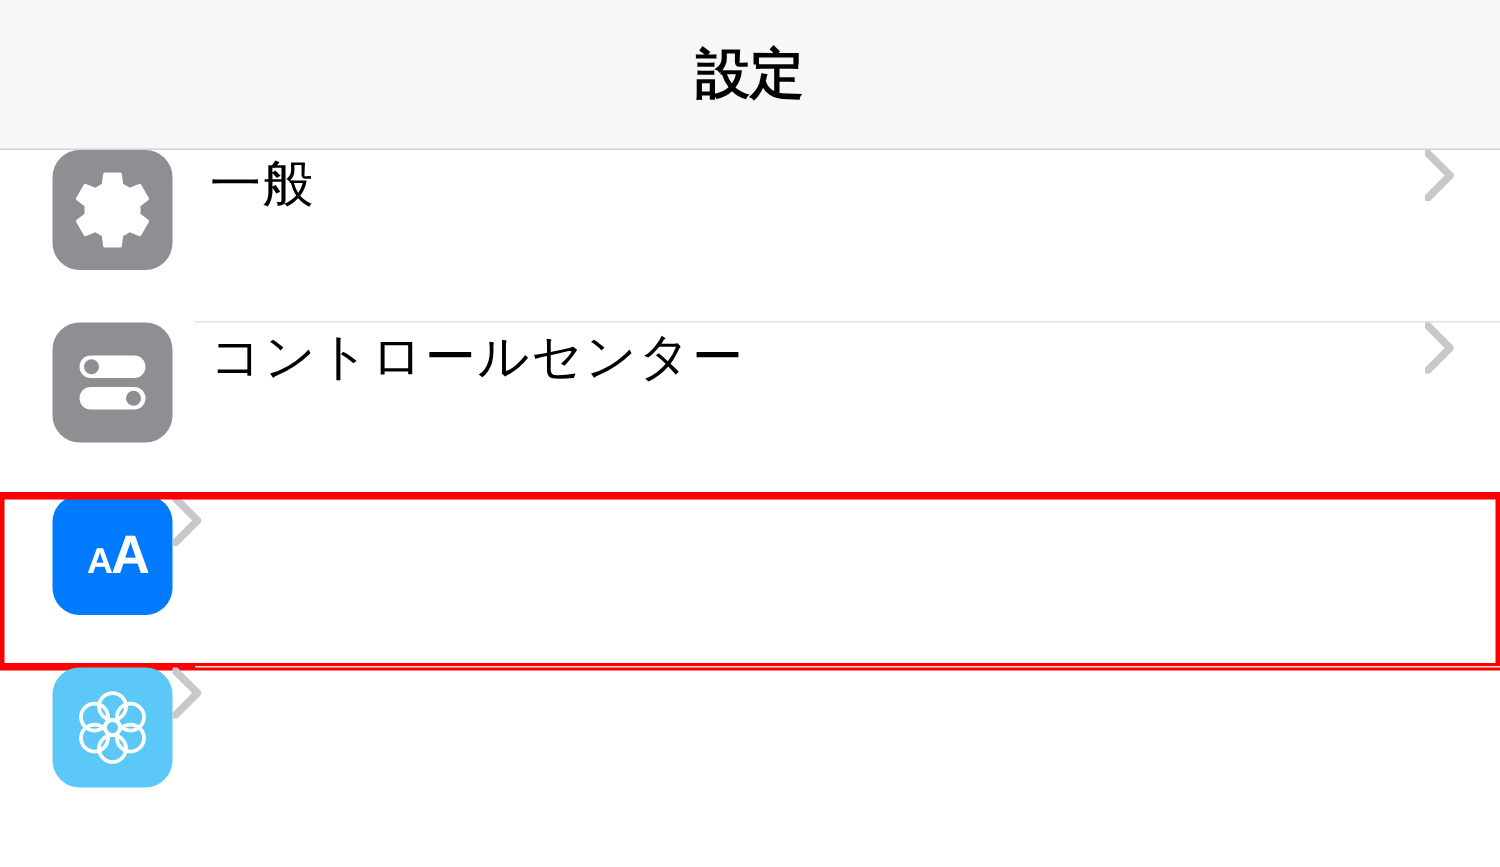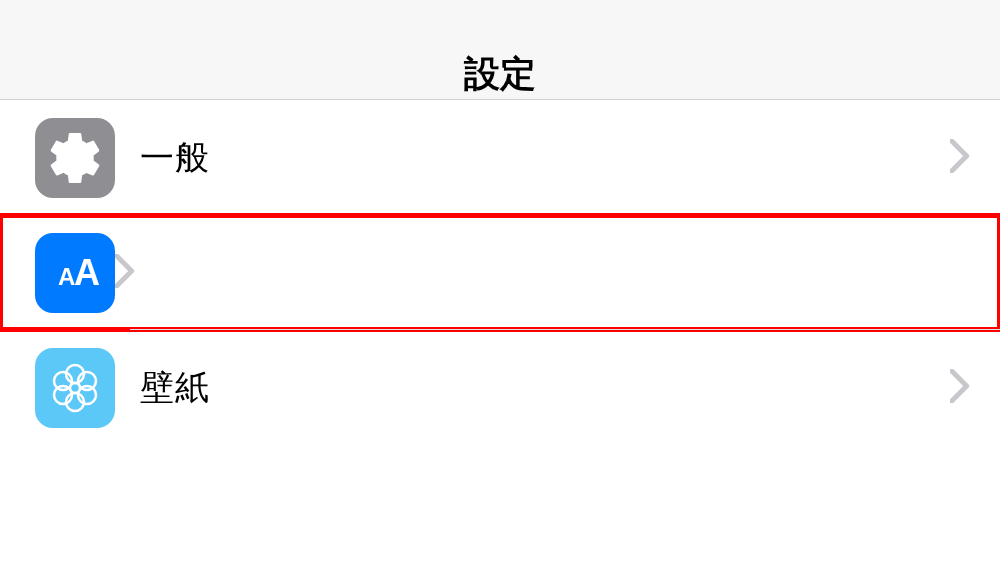--- a/index.html
+++ b/index.html
@@ -11,35 +11,35 @@
       width: 1000px;
       height: 578px;
       background: #ffffff;
       font-family: -apple-system, "Hiragino Sans", "Hiragino Kaku Gothic ProN", sans-serif;
       overflow: hidden;
     }
     .header {
       height: 100px;
       background: #f7f7f7;
       display: flex;
-      align-items: flex-end;
+      align-items: center;
       justify-content: center;
       border-bottom: 1px solid #d1d1d6;
     }
     .header-title {
       font-size: 36px;
       font-weight: 600;
       color: #000;
     }
     .settings-list {
       background: #ffffff;
     }
     .settings-row {
       display: flex;
-      align-items: center;
+      align-items: flex-start;
       height: 115px;
       padding: 0 30px 0 35px;
       position: relative;
       cursor: pointer;
     }
     .settings-row:not(:last-child)::after {
       content: "";
       position: absolute;
       left: 130px;
       right: 0;
@@ -93,20 +93,36 @@
       </svg>
     </div>
     <span class="row-label">一般</span>
     <span class="row-chevron">
       <svg width="20" height="34" viewBox="0 0 12 20">
           <path d="M1 1 L10 10 L1 19" stroke="#c7c7cc" stroke-width="3" fill="none" stroke-linecap="round" stroke-linejoin="round"></path>
         </svg>
     </span>
   </div>
 
+  <div class="settings-row">
+    <div class="row-icon icon-control-center">
+      <svg width="56" height="56" viewBox="0 0 56 56">
+        <rect x="6" y="10" width="44" height="15" rx="7.5" fill="#ffffff"></rect>
+        <circle cx="14" cy="17.5" r="5" fill="#8e8e93"></circle>
+        <rect x="6" y="31" width="44" height="15" rx="7.5" fill="#ffffff"></rect>
+        <circle cx="42" cy="38.5" r="5" fill="#8e8e93"></circle>
+      </svg>
+    </div>
+    <span class="row-label">コントロールセンター</span>
+    <span class="row-chevron">
+      <svg width="20" height="34" viewBox="0 0 12 20">
+          <path d="M1 1 L10 10 L1 19" stroke="#c7c7cc" stroke-width="3" fill="none" stroke-linecap="round" stroke-linejoin="round"></path>
+        </svg>
+    </span>
+  </div>
 
   <div class="settings-row highlight">
     <div class="row-icon icon-display-brightness">
       <svg width="60" height="60" viewBox="0 0 60 60">
         <text x="13" y="42" font-family="Helvetica, Arial, sans-serif" font-size="24" font-weight="600" fill="#ffffff">A</text>
         <text x="29" y="42" font-family="Helvetica, Arial, sans-serif" font-size="36" font-weight="600" fill="#ffffff">A</text>
       </svg>
     </div>
     <span class="row-chevron">
       <svg width="20" height="34" viewBox="0 0 12 20">
@@ -122,21 +138,20 @@
           <circle cx="27" cy="27" r="5"></circle>
           <circle cx="27" cy="13" r="9"></circle>
           <circle cx="27" cy="41" r="9"></circle>
           <circle cx="15" cy="20" r="9"></circle>
           <circle cx="39" cy="20" r="9"></circle>
           <circle cx="15" cy="34" r="9"></circle>
           <circle cx="39" cy="34" r="9"></circle>
         </g>
       </svg>
     </div>
-    <span class="row-label">壁紙</span>
     <span class="row-chevron">
       <svg width="20" height="34" viewBox="0 0 12 20">
           <path d="M1 1 L10 10 L1 19" stroke="#c7c7cc" stroke-width="3" fill="none" stroke-linecap="round" stroke-linejoin="round"></path>
         </svg>
     </span>
   </div>
 
 </div>
 
 </body></html>

